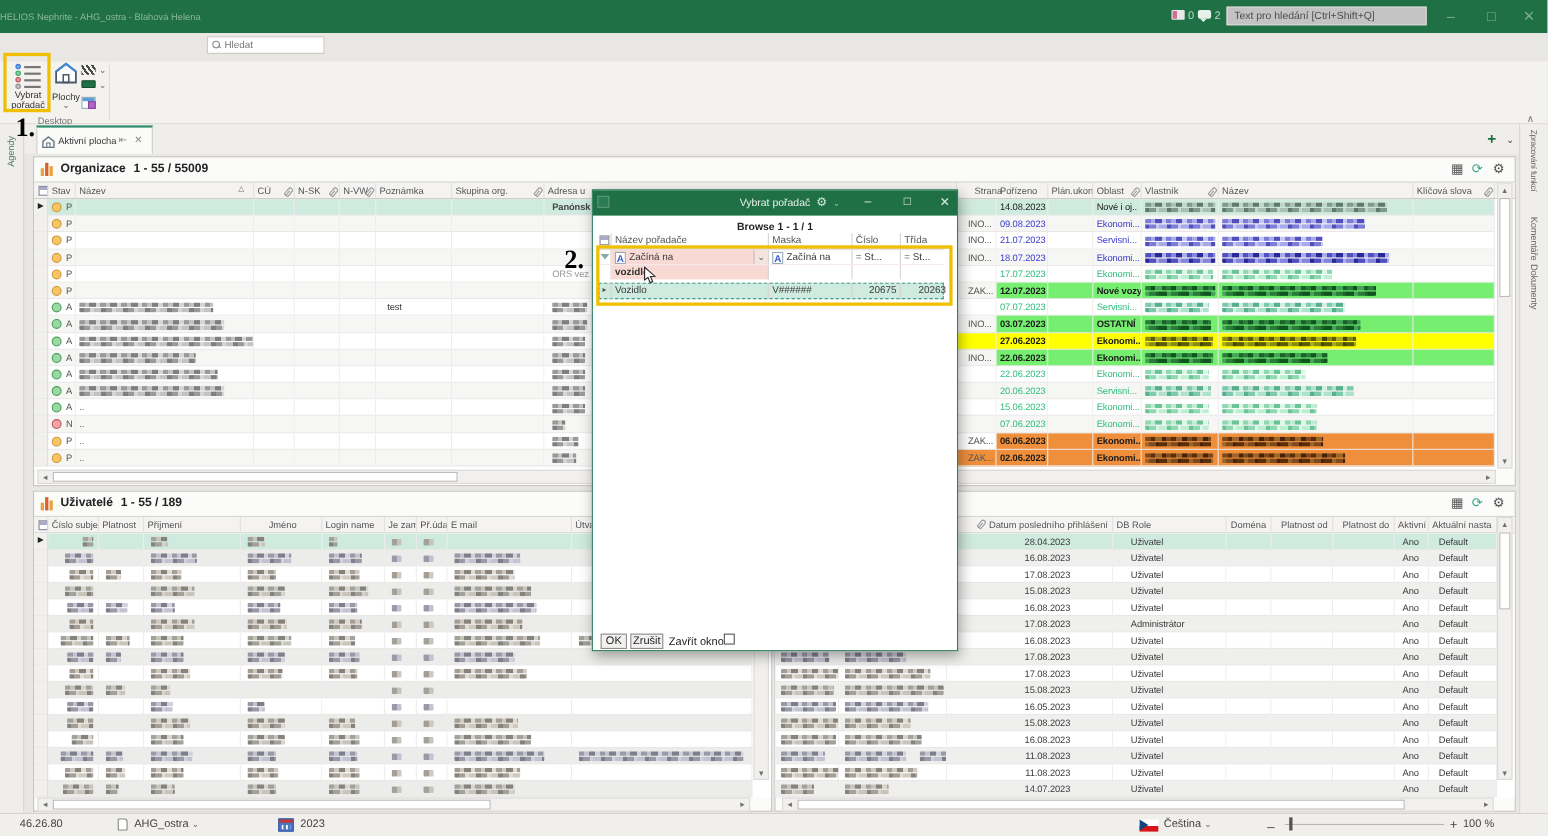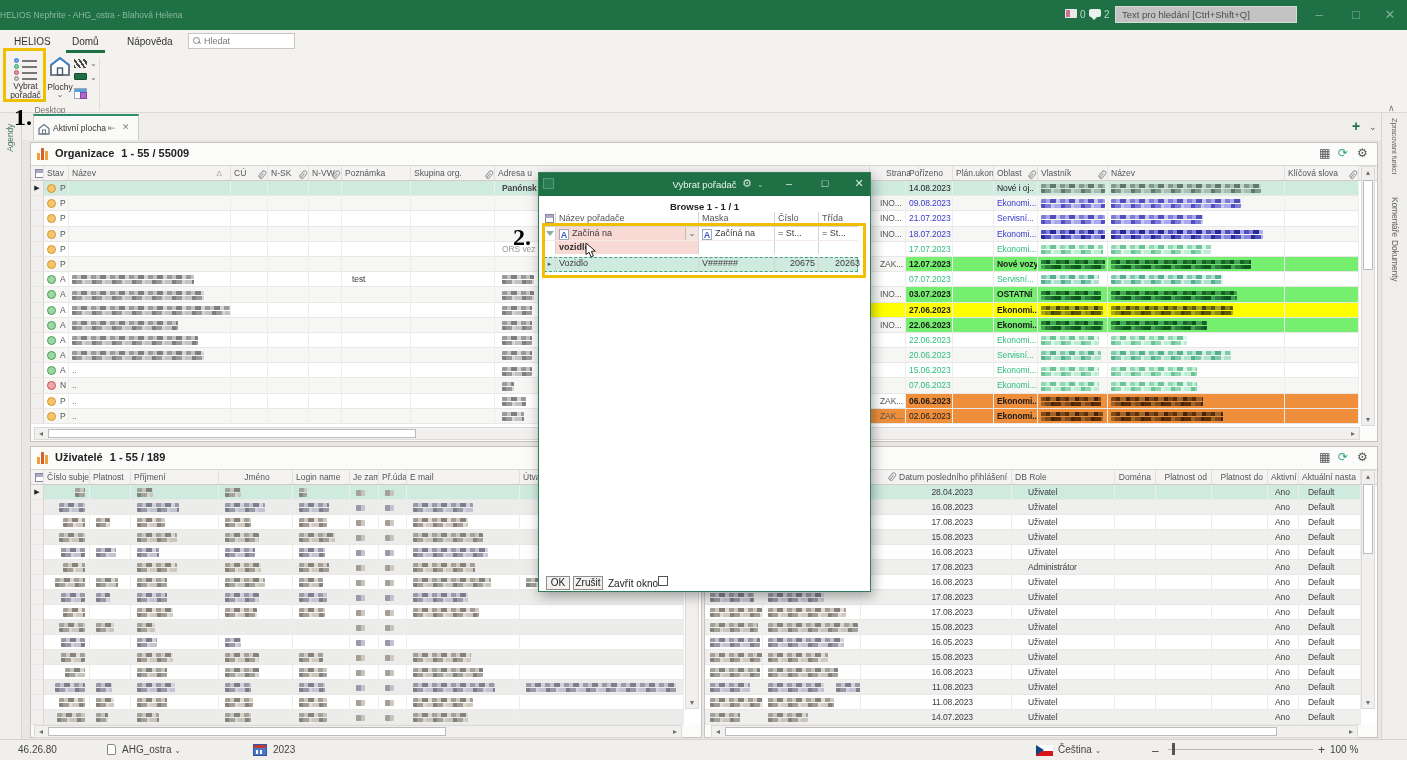--- a/index.html
+++ b/index.html
@@ -163,25 +163,20 @@
     <div class="tb-ico1"></div>
     <div class="tb-badge" style="left:1080px;">0</div>
     <div class="tb-ico2"></div>
     <div class="tb-badge" style="left:1104px;">2</div>
     <div class="tb-search">Text pro hledání [Ctrl+Shift+Q]</div>
     <div class="tb-btn" style="left:1304px;">–</div>
     <div class="tb-btn" style="left:1341px;">□</div>
     <div class="tb-btn" style="left:1375px;">✕</div>
   </div>
 
-  <div class="ribbon-tabs">
-    <div class="rtab" style="left:14px;">HELIOS</div>
-    <div class="rtab active" style="left:72px;">Domů</div>
-    <div class="rtab" style="left:127px;">Nápověda</div>
-  </div>
   <div class="rsearch"><span class="mag"></span><span>Hledat</span></div>
 
   <div class="ribbon-body">
     <div class="rib-big">
       <div class="ico-list">
         <i style="top:1px;border-color:#3a7bd5;background:#6fa8e8;"></i>
           <b style="top:3px;"></b>
         <i style="top:7px;border-color:#3aaa6a;background:#7fd0a0;"></i>
           <b style="top:9px;"></b>
         <i style="top:13px;border-color:#c05060;background:#e09aa4;"></i>
@@ -540,21 +535,21 @@
           <div class="gcell marker" style="left:0px;width:13px;"></div>
           <div class="gcell" style="left: 13px; width: 25px; background: rgb(246, 246, 245);"><span class="stav-dot dot-orange"></span><span style="color: rgb(85, 85, 85);">P</span></div>
           <div class="gcell" style="left: 38px; width: 162px; background: rgb(246, 246, 245); color: rgb(102, 102, 102);">..</div>
           <div class="gcell" style="left: 200px; width: 37px; background: rgb(246, 246, 245);"></div>
           <div class="gcell" style="left: 237px; width: 41px; background: rgb(246, 246, 245);"></div>
           <div class="gcell" style="left: 278px; width: 33px; background: rgb(246, 246, 245);"></div>
           <div class="gcell" style="left: 311px; width: 69px; background: rgb(246, 246, 245);"></div>
           <div class="gcell" style="left: 380px; width: 84px; background: rgb(246, 246, 245);"></div>
           <div class="gcell" style="left: 464px; width: 375px; background: rgb(246, 246, 245);"><span class="blob t-gray" style="width:22px;margin-left:4px;"></span></div>
           <div class="gcell" style="left: 839px; width: 36px; background: rgb(239, 143, 60); color: rgb(85, 85, 85); padding-left: 10px;">ZAK...</div>
-          <div class="gcell" style="left: 875px; width: 47px; background: rgb(239, 143, 60); text-align: right; padding-right: 2px; color: rgb(26, 26, 26); font-weight: normal;">02.06.2023</div>
+          <div class="gcell" style="left: 875px; width: 47px; background: rgb(239, 143, 60); text-align: right; padding-right: 2px; color: rgb(26, 26, 26); font-weight: bold;">02.06.2023</div>
           <div class="gcell" style="left: 922px; width: 41px; background: rgb(239, 143, 60);"></div>
           <div class="gcell" style="left: 963px; width: 44px; background: rgb(239, 143, 60); color: rgb(26, 26, 26); font-weight: bold;">Ekonomi...</div>
           <div class="gcell" style="left: 1007px; width: 70px; background: rgb(239, 143, 60);"><span class="blob t-brown" style="width:62px;"></span></div>
           <div class="gcell" style="left: 1077px; width: 177px; background: rgb(239, 143, 60);"><span class="blob t-brown" style="width:112px;"></span></div>
           <div class="gcell" style="left: 1254px; width: 74px; background: rgb(239, 143, 60);"></div>
         </div>
       </div>
       <div class="sb sbh" style="left:3px;right:17px;top:284px;">
         <span class="arr" style="left:0;">◂</span>
         <div class="thumb" style="left:13px;width:368px;"></div>

